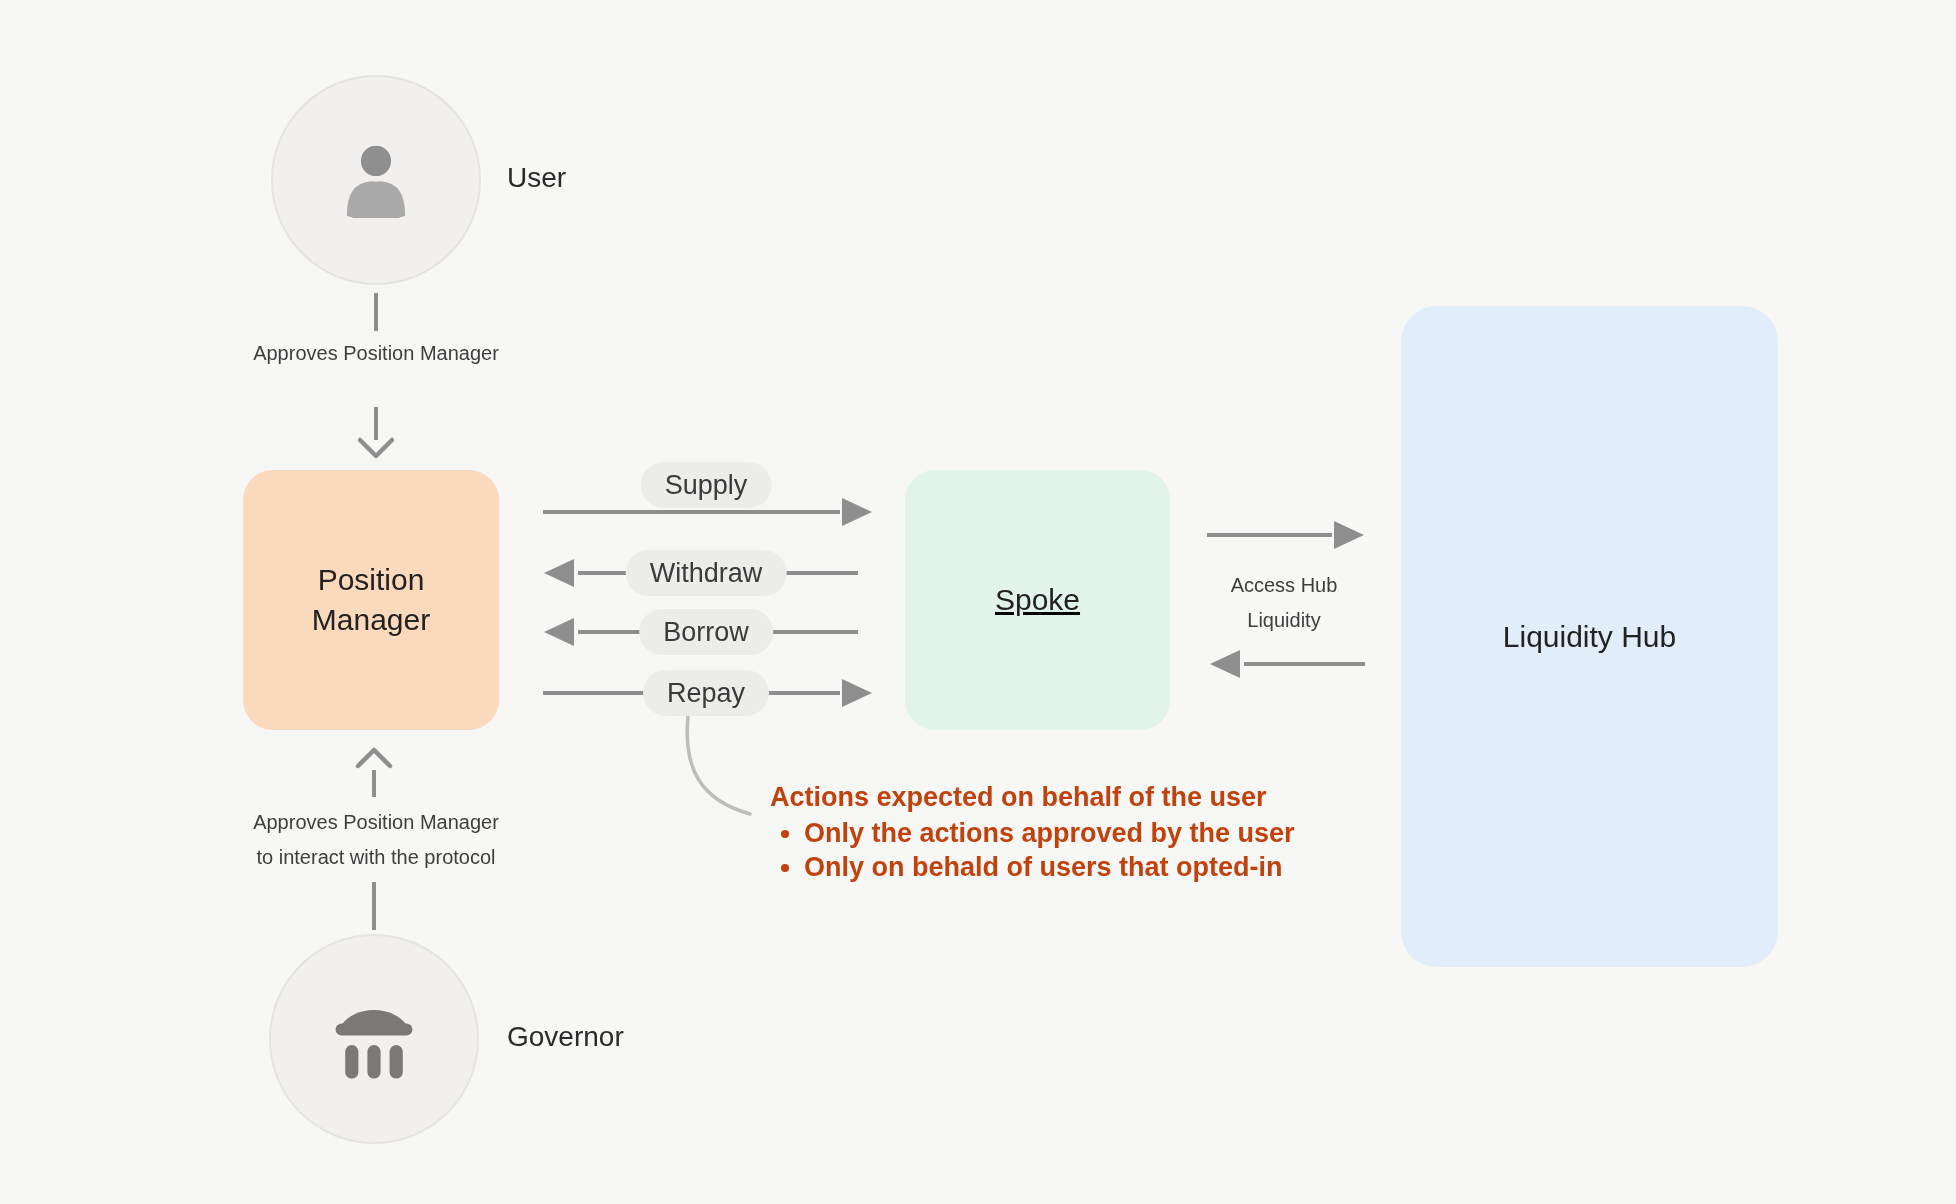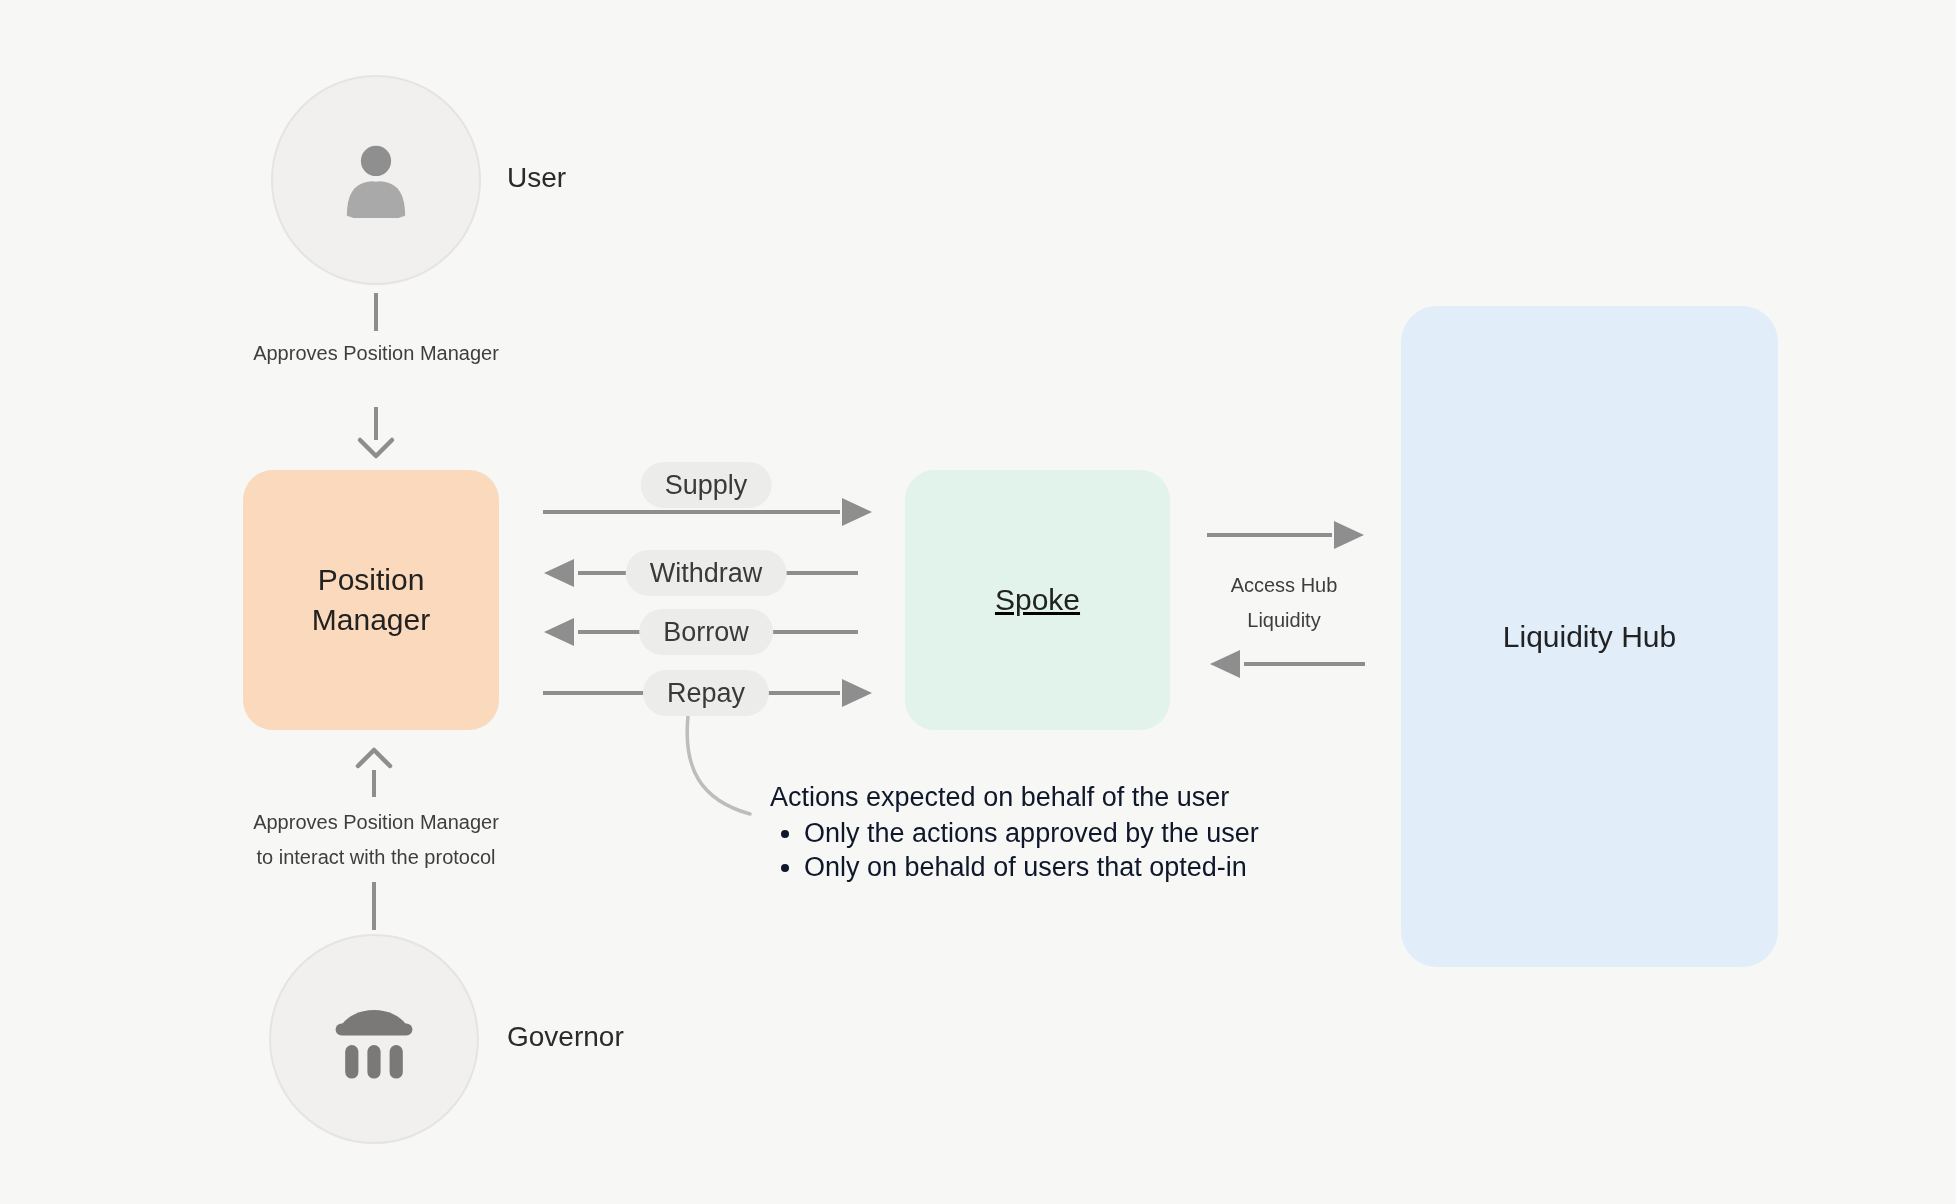--- a/index.html
+++ b/index.html
@@ -76,23 +76,24 @@
     background: #ececea;
     color: #3a3a3a;
     font-size: 27px;
     display: flex; align-items: center; justify-content: center;
     z-index: 3;
     white-space: nowrap;
   }
   .annotation {
     position: absolute;
     left: 770px; top: 780px;
-    color: #0f172a;
+    color: #c2410c;
     font-size: 27px;
     z-index: 2;
+    font-weight: bold;
   }
   .annotation-title { line-height: 34px; }
   .annotation ul {
     margin: 2px 0 0 0;
     padding-left: 34px;
     list-style: disc;
   }
   .annotation li { line-height: 34px; }
 </style>
 </head>

